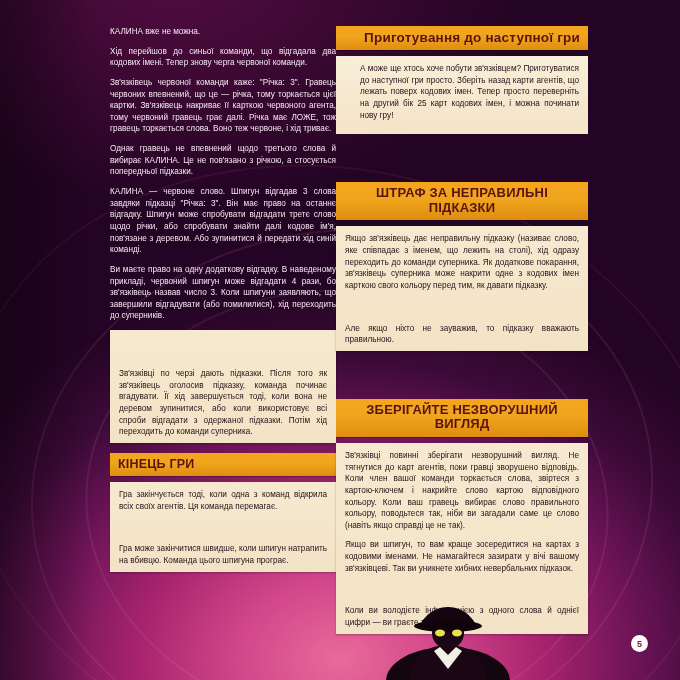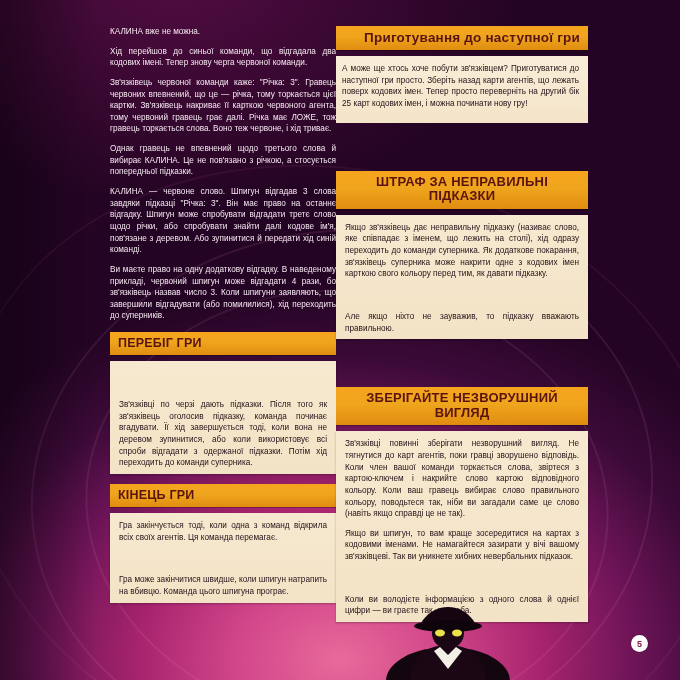--- a/index.html
+++ b/index.html
@@ -105,21 +105,21 @@
     padding: 7px 9px 5px 9px;
     box-shadow: 0 1px 2px rgba(0,0,0,0.28);
   }
   .panel p {
     color: #241018;
   }
   .panel p:last-child { margin-bottom: 0; margin-top: 31px; }
 
   .panel-plain {
     background: linear-gradient(180deg, #f8eed8 0%, #f4e4c8 100%);
-    padding: 7px 9px 5px 6px;
+    padding: 7px 9px 5px 24px;
   }
 
   .spy {
     position: absolute;
     left: 368px;
     top: 585px;
     width: 160px;
     height: 96px;
     pointer-events: none;
   }
@@ -163,21 +163,20 @@
     <div class="col col-left">
       <div class="left-text">
         <p>КАЛИНА вже не можна.</p>
         <p>Хід перейшов до синьої команди, що відгадала два кодових імені. Тепер знову черга червоної команди.</p>
         <p>Зв'язківець червоної команди каже: "Річка: 3". Гравець червоних впевнений, що це — річка, тому торкається цієї картки. Зв'язківець накриває її карткою червоного агента, тому червоний гравець грає далі. Річка має ЛОЖЕ, тож гравець торкається слова. Воно теж червоне, і хід триває.</p>
         <p>Однак гравець не впевнений щодо третього слова й вибирає КАЛИНА. Це не пов'язано з річкою, а стосується попередньої підказки.</p>
         <p>КАЛИНА — червоне слово. Шпигун відгадав 3 слова завдяки підказці "Річка: 3". Він має право на останнє відгадку. Шпигун може спробувати відгадати третє слово щодо річки, або спробувати знайти далі кодове ім'я, пов'язане з деревом. Або зупинитися й передати хід синій команді.</p>
         <p>Ви маєте право на одну додаткову відгадку. В наведеному прикладі, червоний шпигун може відгадати 4 рази, бо зв'язківець назвав число 3. Коли шпигуни заявляють, що завершили відгадувати (або помилилися), хід переходить до суперників.</p>
       </div>
 
-      <div class="heading">Перебіг гри</div>
       <div class="panel">
         <p>Зв'язківці по черзі дають підказки. Після того як зв'язківець оголосив підказку, команда починає вгадувати. Її хід завершується тоді, коли вона не деревом зупинитися, або коли використовує всі спроби відгадати з одержаної підказки. Потім хід переходить до команди суперника.</p>
       </div>
 
       <div class="heading">Кінець гри</div>
       <div class="panel">
         <p>Гра закінчується тоді, коли одна з команд відкрила всіх своїх агентів. Ця команда перемагає.</p>
         <p>Гра може закінчитися швидше, коли шпигун натрапить на вбивцю. Команда цього шпигуна програє.</p>
       </div>
     </div>

